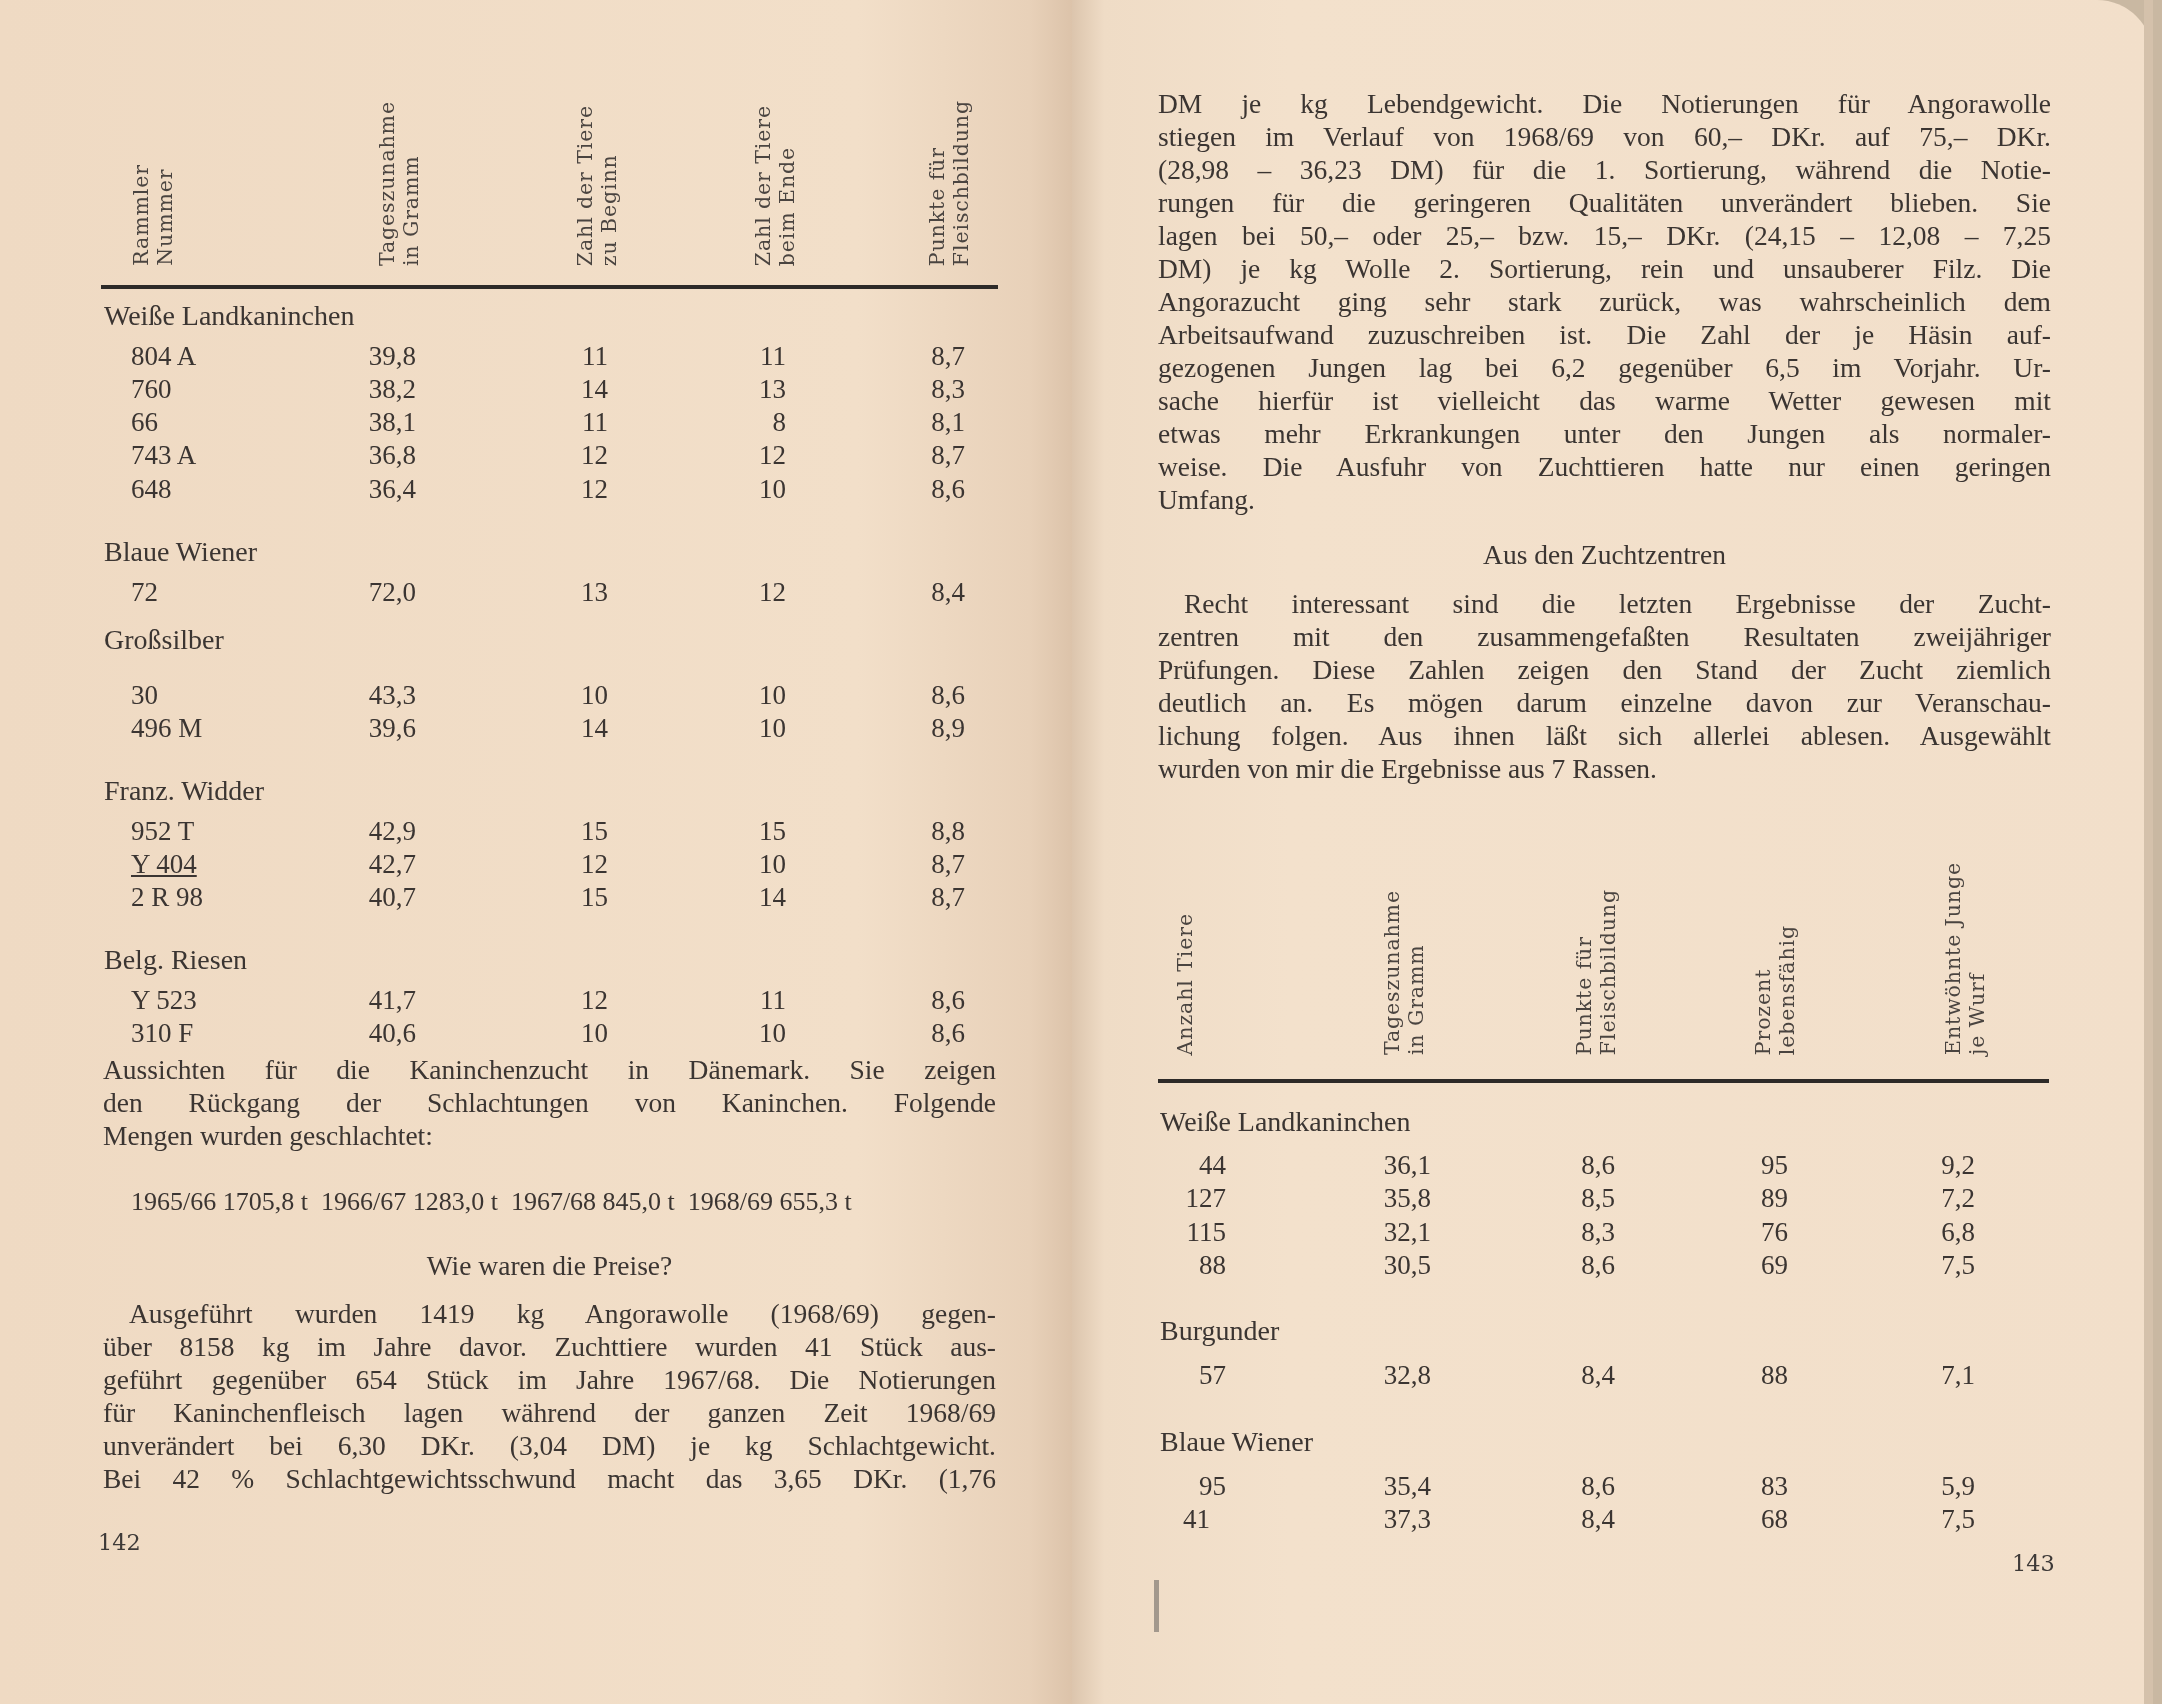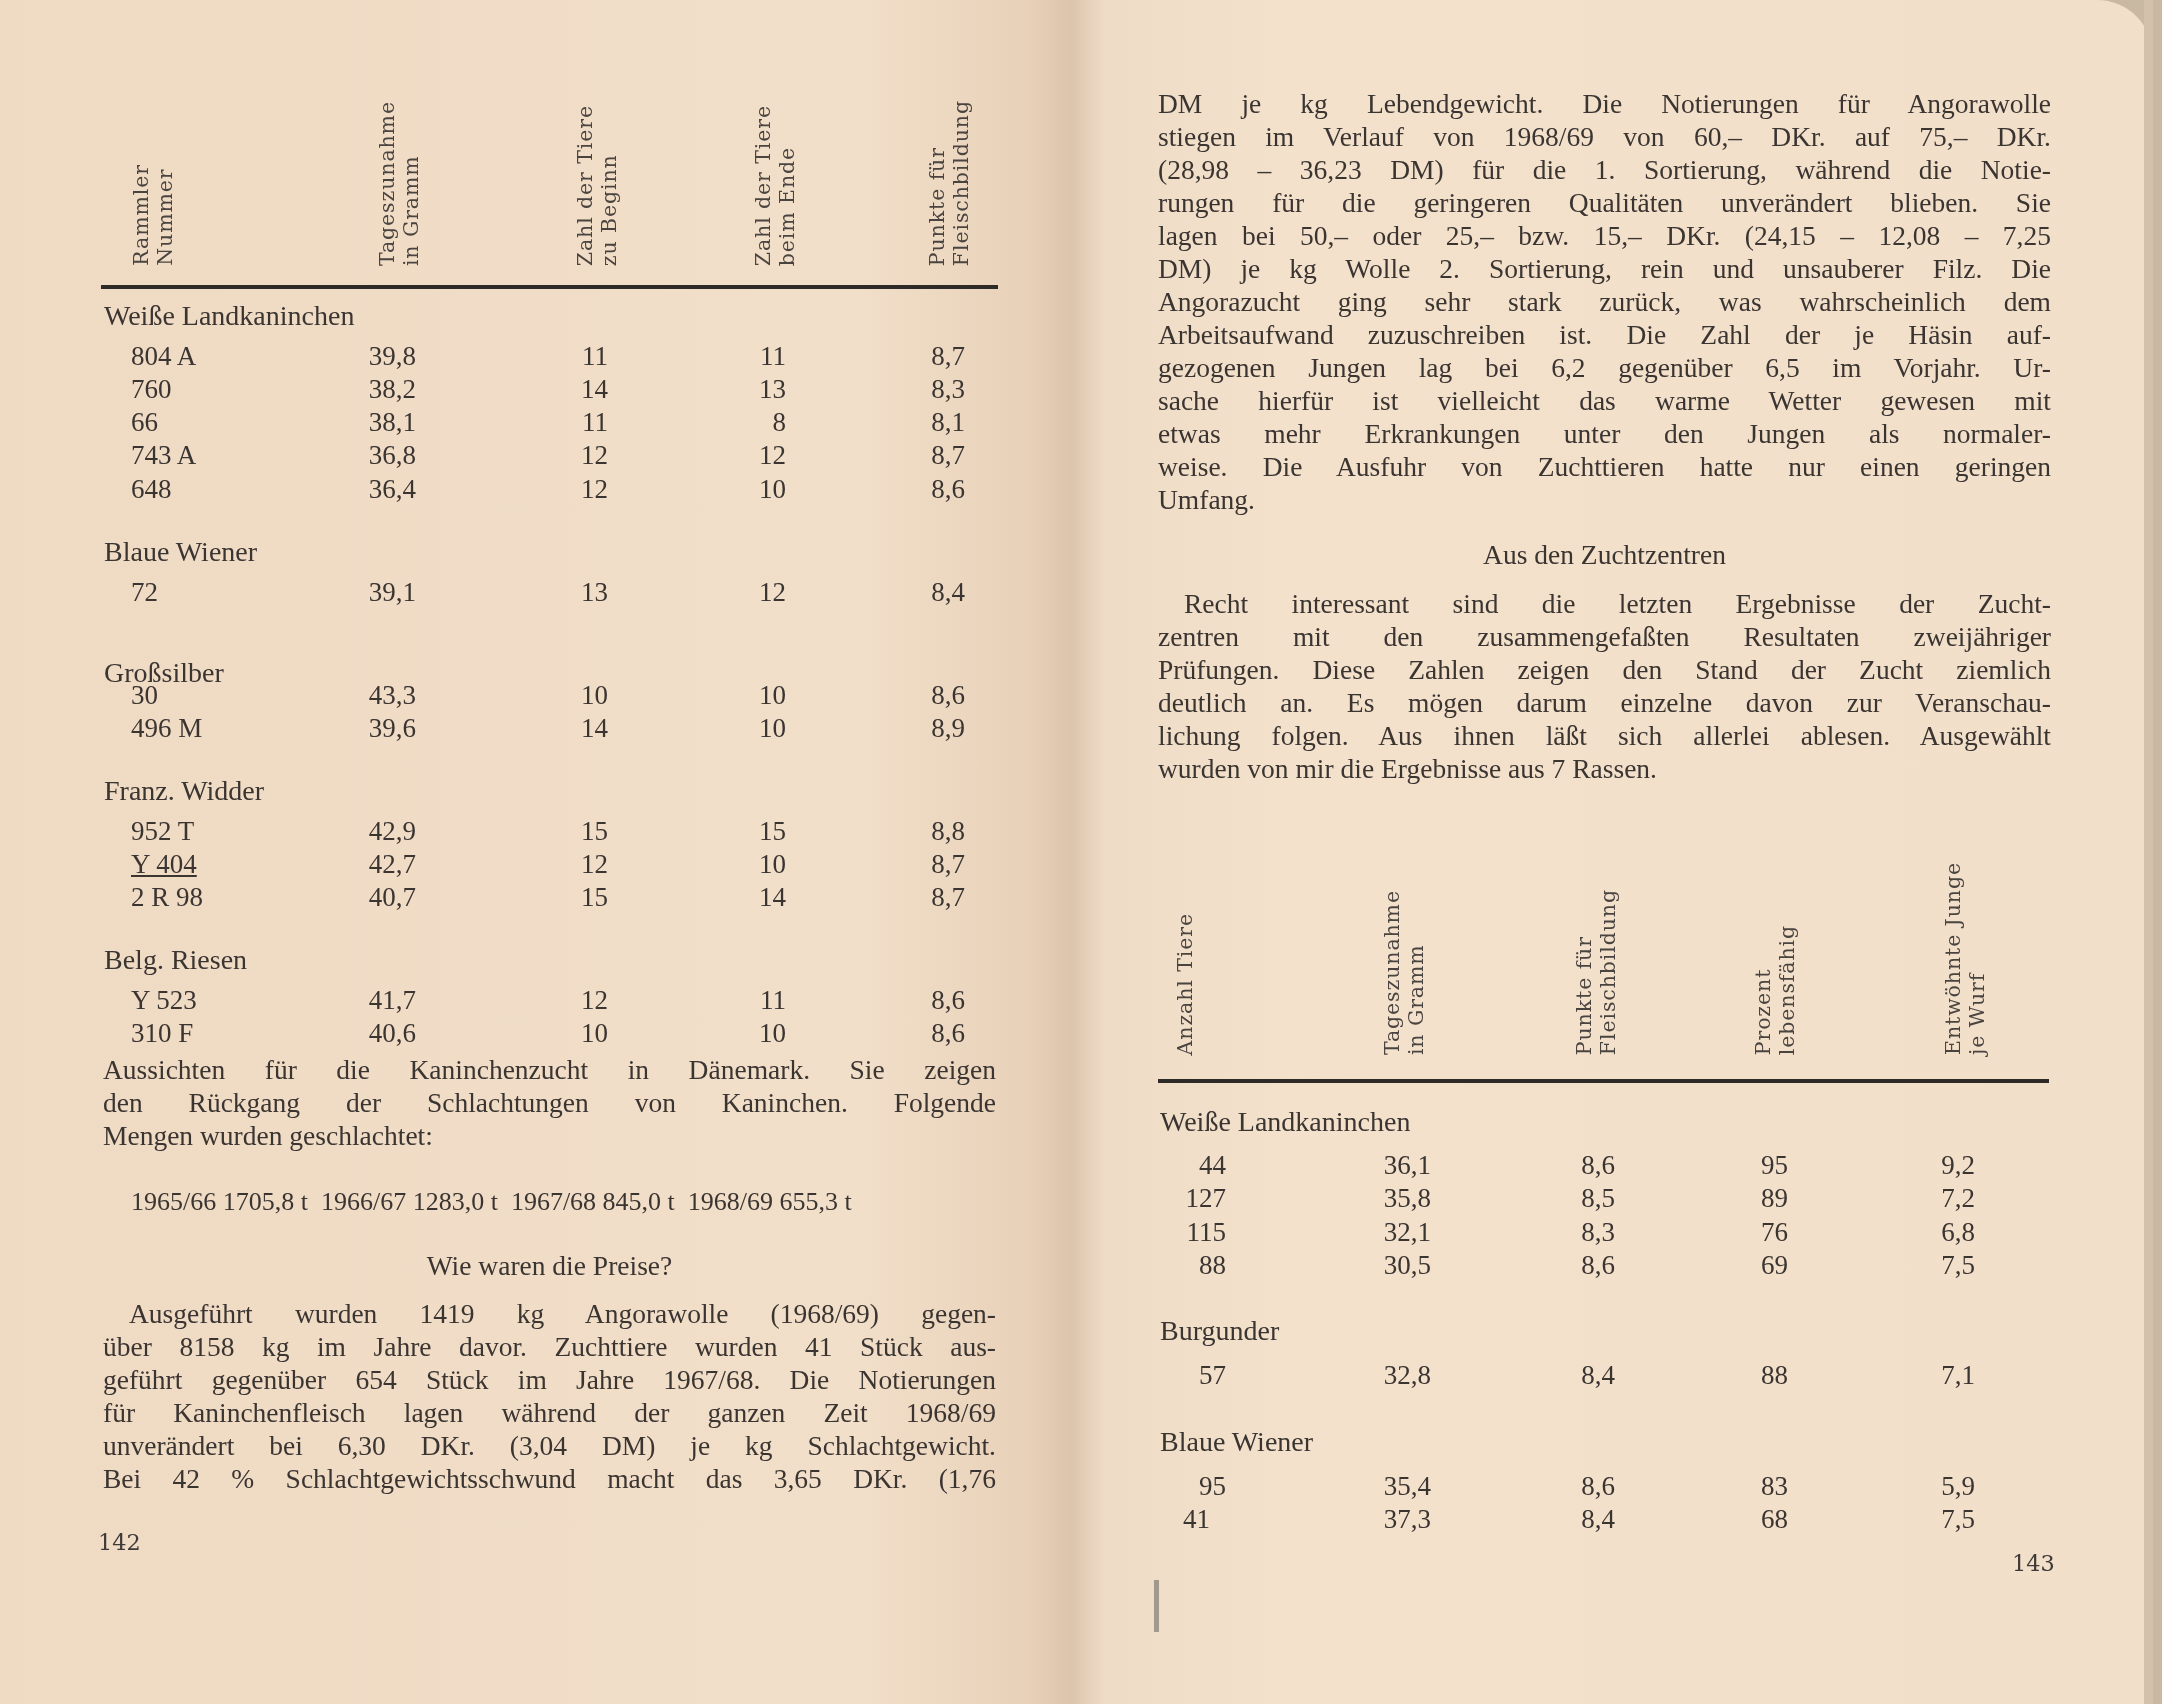--- a/index.html
+++ b/index.html
@@ -106,26 +106,26 @@
         <div class="row" style="left: 0px; top: 474px;">
           <span class="cell" style="left: 131px;">648</span>
           <span class="cell r" style="left: 304px; width: 112px;">36,4</span>
           <span class="cell r" style="left: 496px; width: 112px;">12</span>
           <span class="cell r" style="left: 674px; width: 112px;">10</span>
           <span class="cell r" style="left: 853px; width: 112px;">8,6</span>
         </div>
         <div class="group-title" style="left: 104px; top: 536px;">Blaue Wiener</div>
         <div class="row" style="left: 0px; top: 577px;">
           <span class="cell" style="left: 131px;">72</span>
-          <span class="cell r" style="left: 304px; width: 112px;">39,1</span>
+          <span class="cell r" style="left: 304px; width: 112px;">72,0</span>
           <span class="cell r" style="left: 496px; width: 112px;">13</span>
           <span class="cell r" style="left: 674px; width: 112px;">12</span>
           <span class="cell r" style="left: 853px; width: 112px;">8,4</span>
         </div>
-        <div class="group-title" style="left: 104px; top: 657px;">Großsilber</div>
+        <div class="group-title" style="left: 104px; top: 624px;">Großsilber</div>
         <div class="row" style="left: 0px; top: 680px;">
           <span class="cell" style="left: 131px;">30</span>
           <span class="cell r" style="left: 304px; width: 112px;">43,3</span>
           <span class="cell r" style="left: 496px; width: 112px;">10</span>
           <span class="cell r" style="left: 674px; width: 112px;">10</span>
           <span class="cell r" style="left: 853px; width: 112px;">8,6</span>
         </div>
         <div class="row" style="left: 0px; top: 713px;">
           <span class="cell" style="left: 131px;">496 M</span>
           <span class="cell r" style="left: 304px; width: 112px;">39,6</span>

